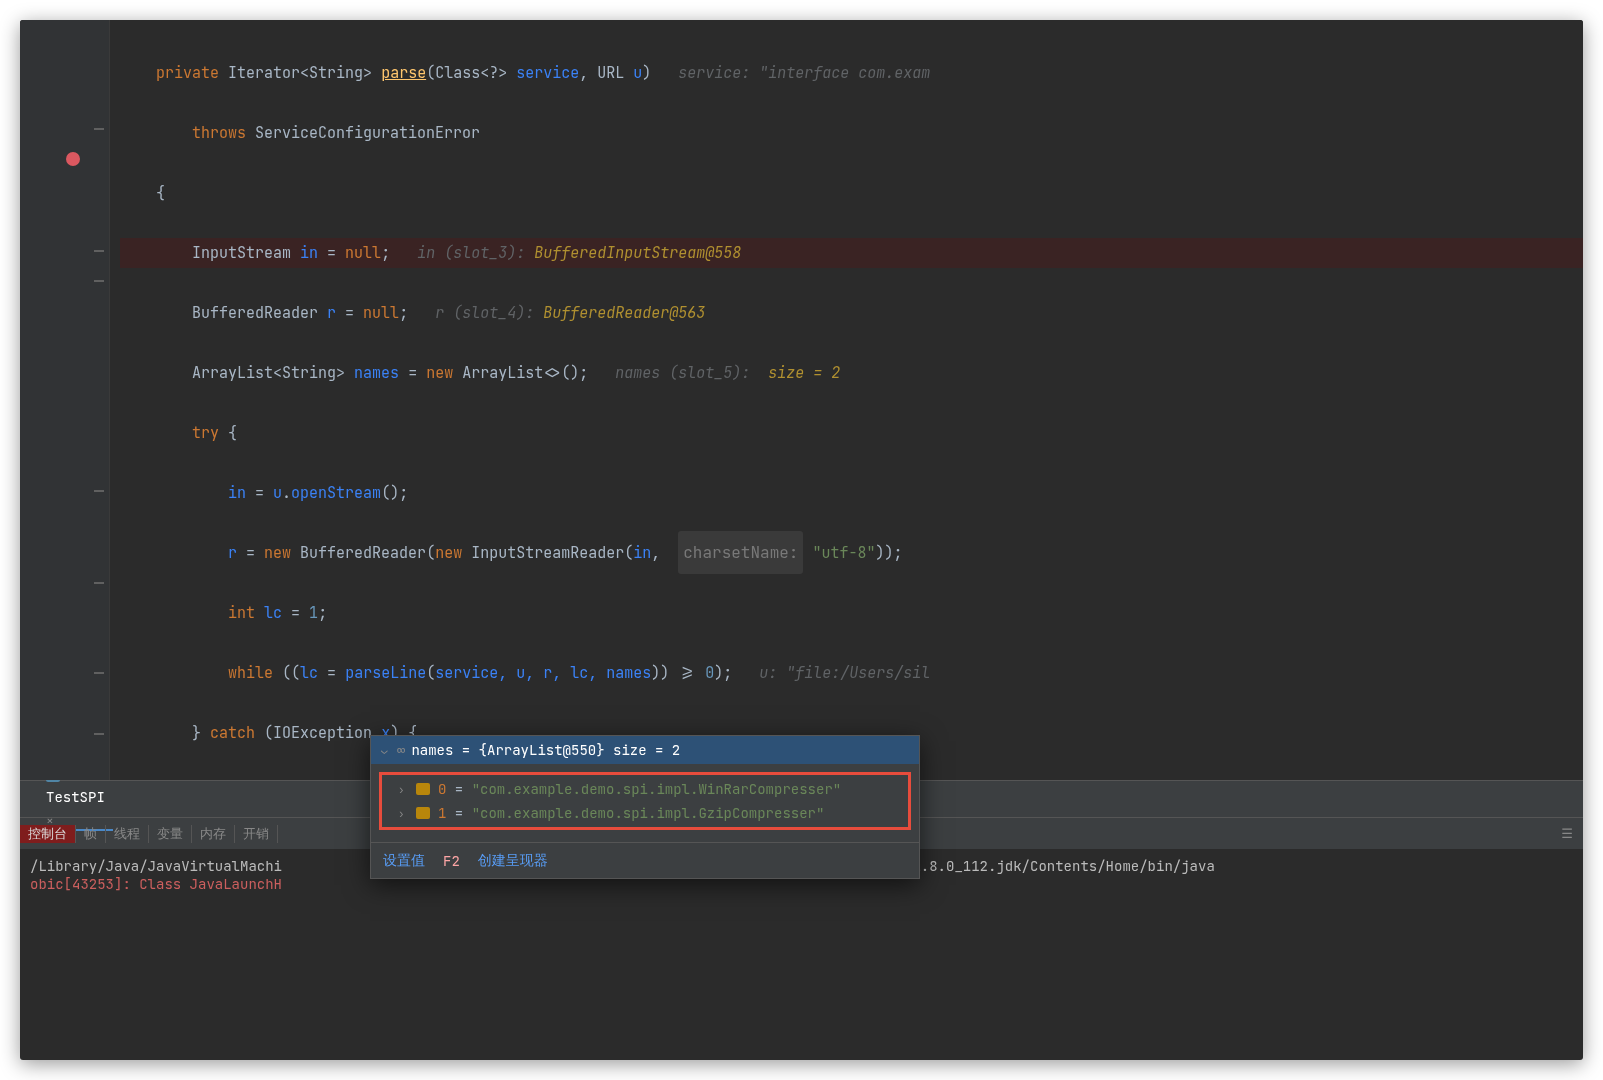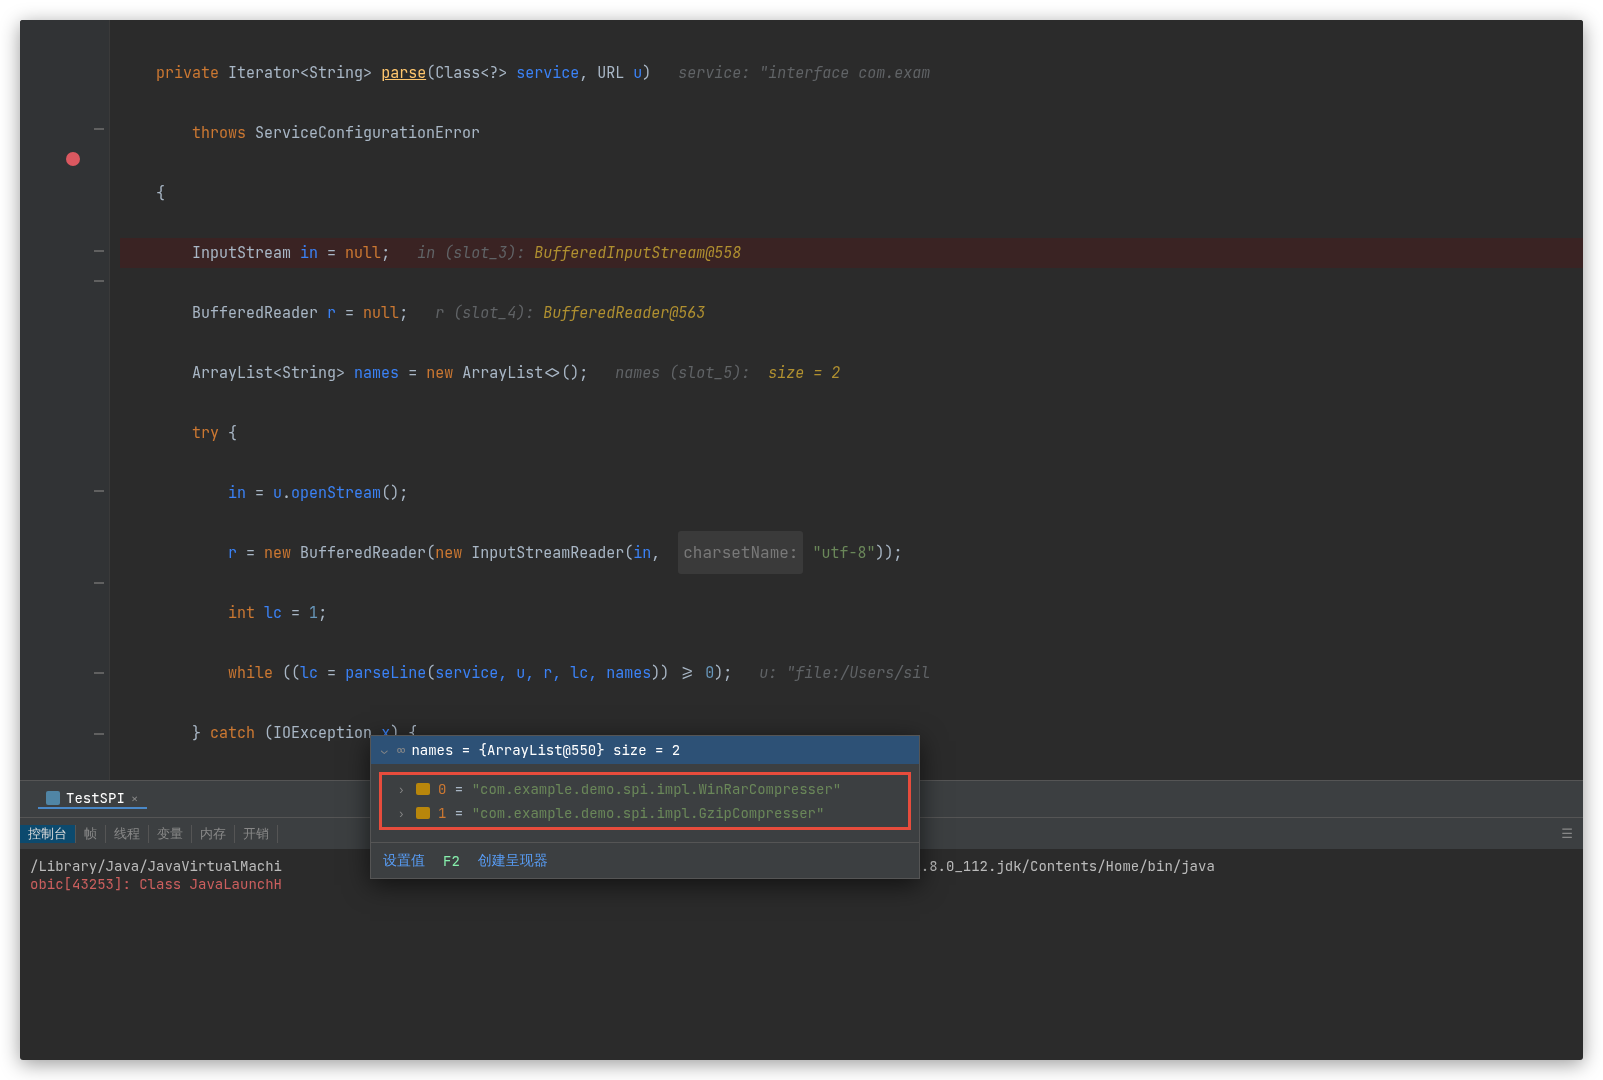--- a/index.html
+++ b/index.html
@@ -17,44 +17,44 @@
 .str { color:#6a8759; }
 .num { color:#6897bb; }
 .meth { color:#ffc66d;text-decoration:underline; }
 .id { color:#3b82f6; }
 .pn { color:#a9b7c6; }
 .inline { color:#606366; font-style:italic; }
 .inline-val { color:#b09030; font-style:italic; }
 .hint { background:#3a3a3a; color:#787878; padding:11px 5px; border-radius:3px; font-style:normal; font-size:16px; }
 .bp-line { background:#3a2323; }
 .tab-bar { background:#3c3f41; border-top:1px solid #555; display:flex; align-items:center; padding:0 18px; height:37px; }
-.tab { color:#bbb; padding:0 8px; font-size:14px; display:flex; align-items:center; gap:6px; }
+.tab { color:#bbb; padding:0 8px; font-size:14px; display:flex; gap:6px;flex-direction:column; }
 .tab.active { border-bottom:2px solid #4a88c7; color:#fff; }
 .tab-icon { width:14px; height:14px; background:#5085a5; border-radius:2px; }
 .tab-close { color:#888; font-size:13px; }
 .debug-tabs { background:#3c3f41; border-top:1px solid #555; display:flex; align-items:center; height:32px; color:#888; font-size:13px; }
 .dtab { padding:0 8px; border-right:1px solid #555; cursor:pointer; }
-.dtab.active { color:#ddd; background:#0c4a6e; }
+.dtab.active { color:#ddd; background:#7f1d1d; }
 .dbg-settings { margin-left:auto; padding:0 10px; color:#888; }
 .console { background:#2b2b2b; padding:8px 10px; height:52px; overflow:hidden; }
 .console .lnc { color:#bbb; font-size:14px; white-space:nowrap; }
 .console .err { color:#cc5f5e; }
 .popup { position:absolute; left:350px; top:715px; width:550px; background:#3c3f41; box-shadow:0 6px 24px rgba(0,0,0,.6); border:1px solid #555; z-index:10; }
 .popup-header { background:#2d5176; color:#fff; padding:5px 10px; font-size:14px; display:flex; align-items:center; gap:6px; }
 .popup-body { padding:6px 2px 10px; }
 .popup-row { padding:3px 16px; font-size:14px; display:flex; align-items:center; gap:8px; color:#aaa; }
 .red-box { border:3px solid #e74c3c; margin:2px 6px; padding:2px 0; }
 .caret { color:#888; font-size:11px; width:10px; }
 .obj-icon { width:14px; height:12px; background:#b8860b; border-radius:2px; display:inline-block; }
 .glasses { color:#888; }
 .idx { color:#cc7832; }
 .val { color:#6a8759; }
 .popup-footer { border-top:1px solid #555; padding:8px 12px; font-size:14px; display:flex; gap:18px; align-items:center; }
 .link { color:#589df6; }
-.fkey { color:#86efac; }
+.fkey { color:#fca5a5; }
 </style>
 </head>
 <body>
 
 <div class="frame">
 <div class="ide">
 
 <div class="editor-area">
 
   <div class="gutter">

